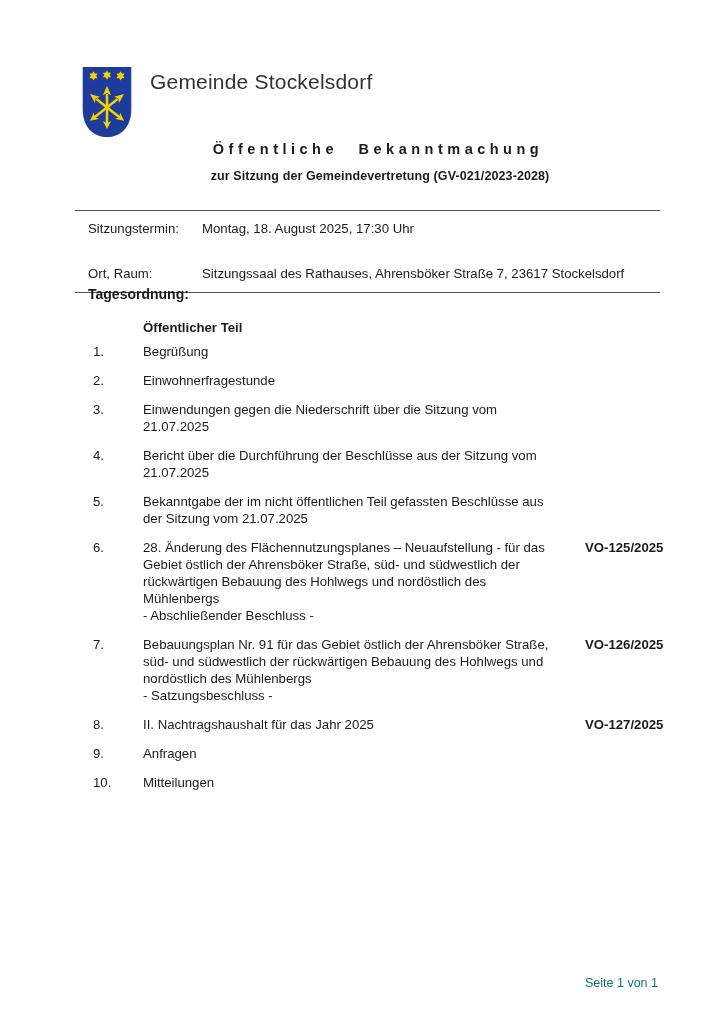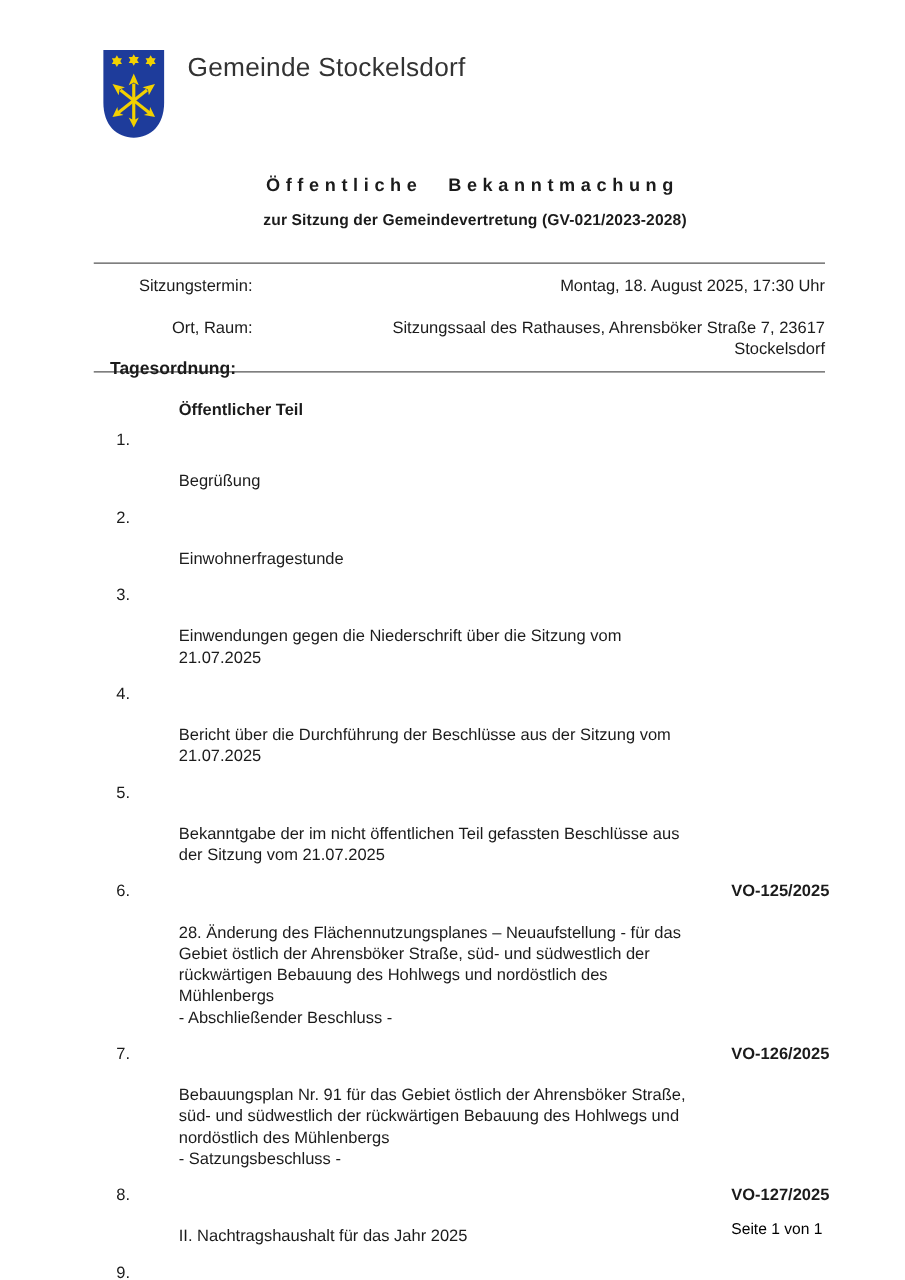--- a/index.html
+++ b/index.html
@@ -6,21 +6,21 @@
   html,body { background:#ffffff; }
   body {
     width:724px; height:1024px;
     font-family:"Liberation Sans", sans-serif;
     color:#1b1b1b;
     position:relative;
   }
   .page { position:relative; width:724px; height:1024px; overflow:hidden; background:#fff; }
 
   
-  .header { position:absolute; top:37px; left:80px; display:flex; align-items:flex-start; }
+  .header { position:absolute; top:64px; left:80px; display:flex; align-items:flex-start; }
   .logo { width:54px; height:76px; flex:0 0 auto; }
   .org-block { margin-left:16px; padding-top:6px; color:#333; }
   .org-name { font-size:21px; line-height:24px; letter-spacing:0.2px; }
   .org-sub  { font-size:16.5px; line-height:22px; }
 
   
   .title-main {
     position:absolute; top:141px; left:0; width:100%;
     text-align:center; font-weight:bold; font-size:14.5px;
     letter-spacing:4.5px; word-spacing:12px;padding-left:32px;
@@ -29,43 +29,42 @@
     position:absolute; top:169px; left:0; width:100%;
     text-align:center; font-weight:bold; font-size:12.5px; letter-spacing:0.1px;margin-left:18px;
   }
 
   
   .info-table {
     position:absolute; top:210px; left:75px; width:585px;
     border-top:1px solid #555; border-bottom:1px solid #555;
     padding:9px 0 10px 13px;
     font-size:13.2px;
-    text-align:right;
   }
   .info-row { display:flex; line-height:17px; }
-  .info-row + .info-row { margin-top:16px;gap:36px; }
+  .info-row + .info-row { margin-top:28px; }
   .info-label { width:114px; flex:0 0 auto; }
   .info-value { flex:1; }
 
   
   .agenda-heading {
     position:absolute; top:286px; left:88px;
     font-weight:bold; font-size:14px;
   }
   .agenda { position:absolute; top:319px; left:93px; width:612px; font-size:13.2px; }
   .agenda-section-title { margin-left:50px; font-weight:bold; margin-bottom:7px; line-height:17px; }
   .agenda-row { display:grid; grid-template-columns:50px 442px 1fr; margin-bottom:12px; }
   .item-num  { line-height:17px; }
-  .item-text { line-height:17px; white-space:pre-line;margin-top:33px; }
+  .item-text { line-height:17px; white-space:pre-line; }
   .item-ref  { line-height:17px; font-weight:bold; padding-left:0; }
 
   
   .footer {
     position:absolute; top:976px; right:66px;
-    font-size:12.5px; color:#000000;
+    font-size:12.5px; color:#0f766e;
   }
 </style>
 </head>
 <body>
 
 <div class="page">
 
   <div class="header">
     <svg class="logo" viewBox="0 0 60 84">
       <path d="M3,3 H57 V50 C57,70 45,81 30,81 C15,81 3,70 3,50 Z" fill="#1e3c9b"></path>

